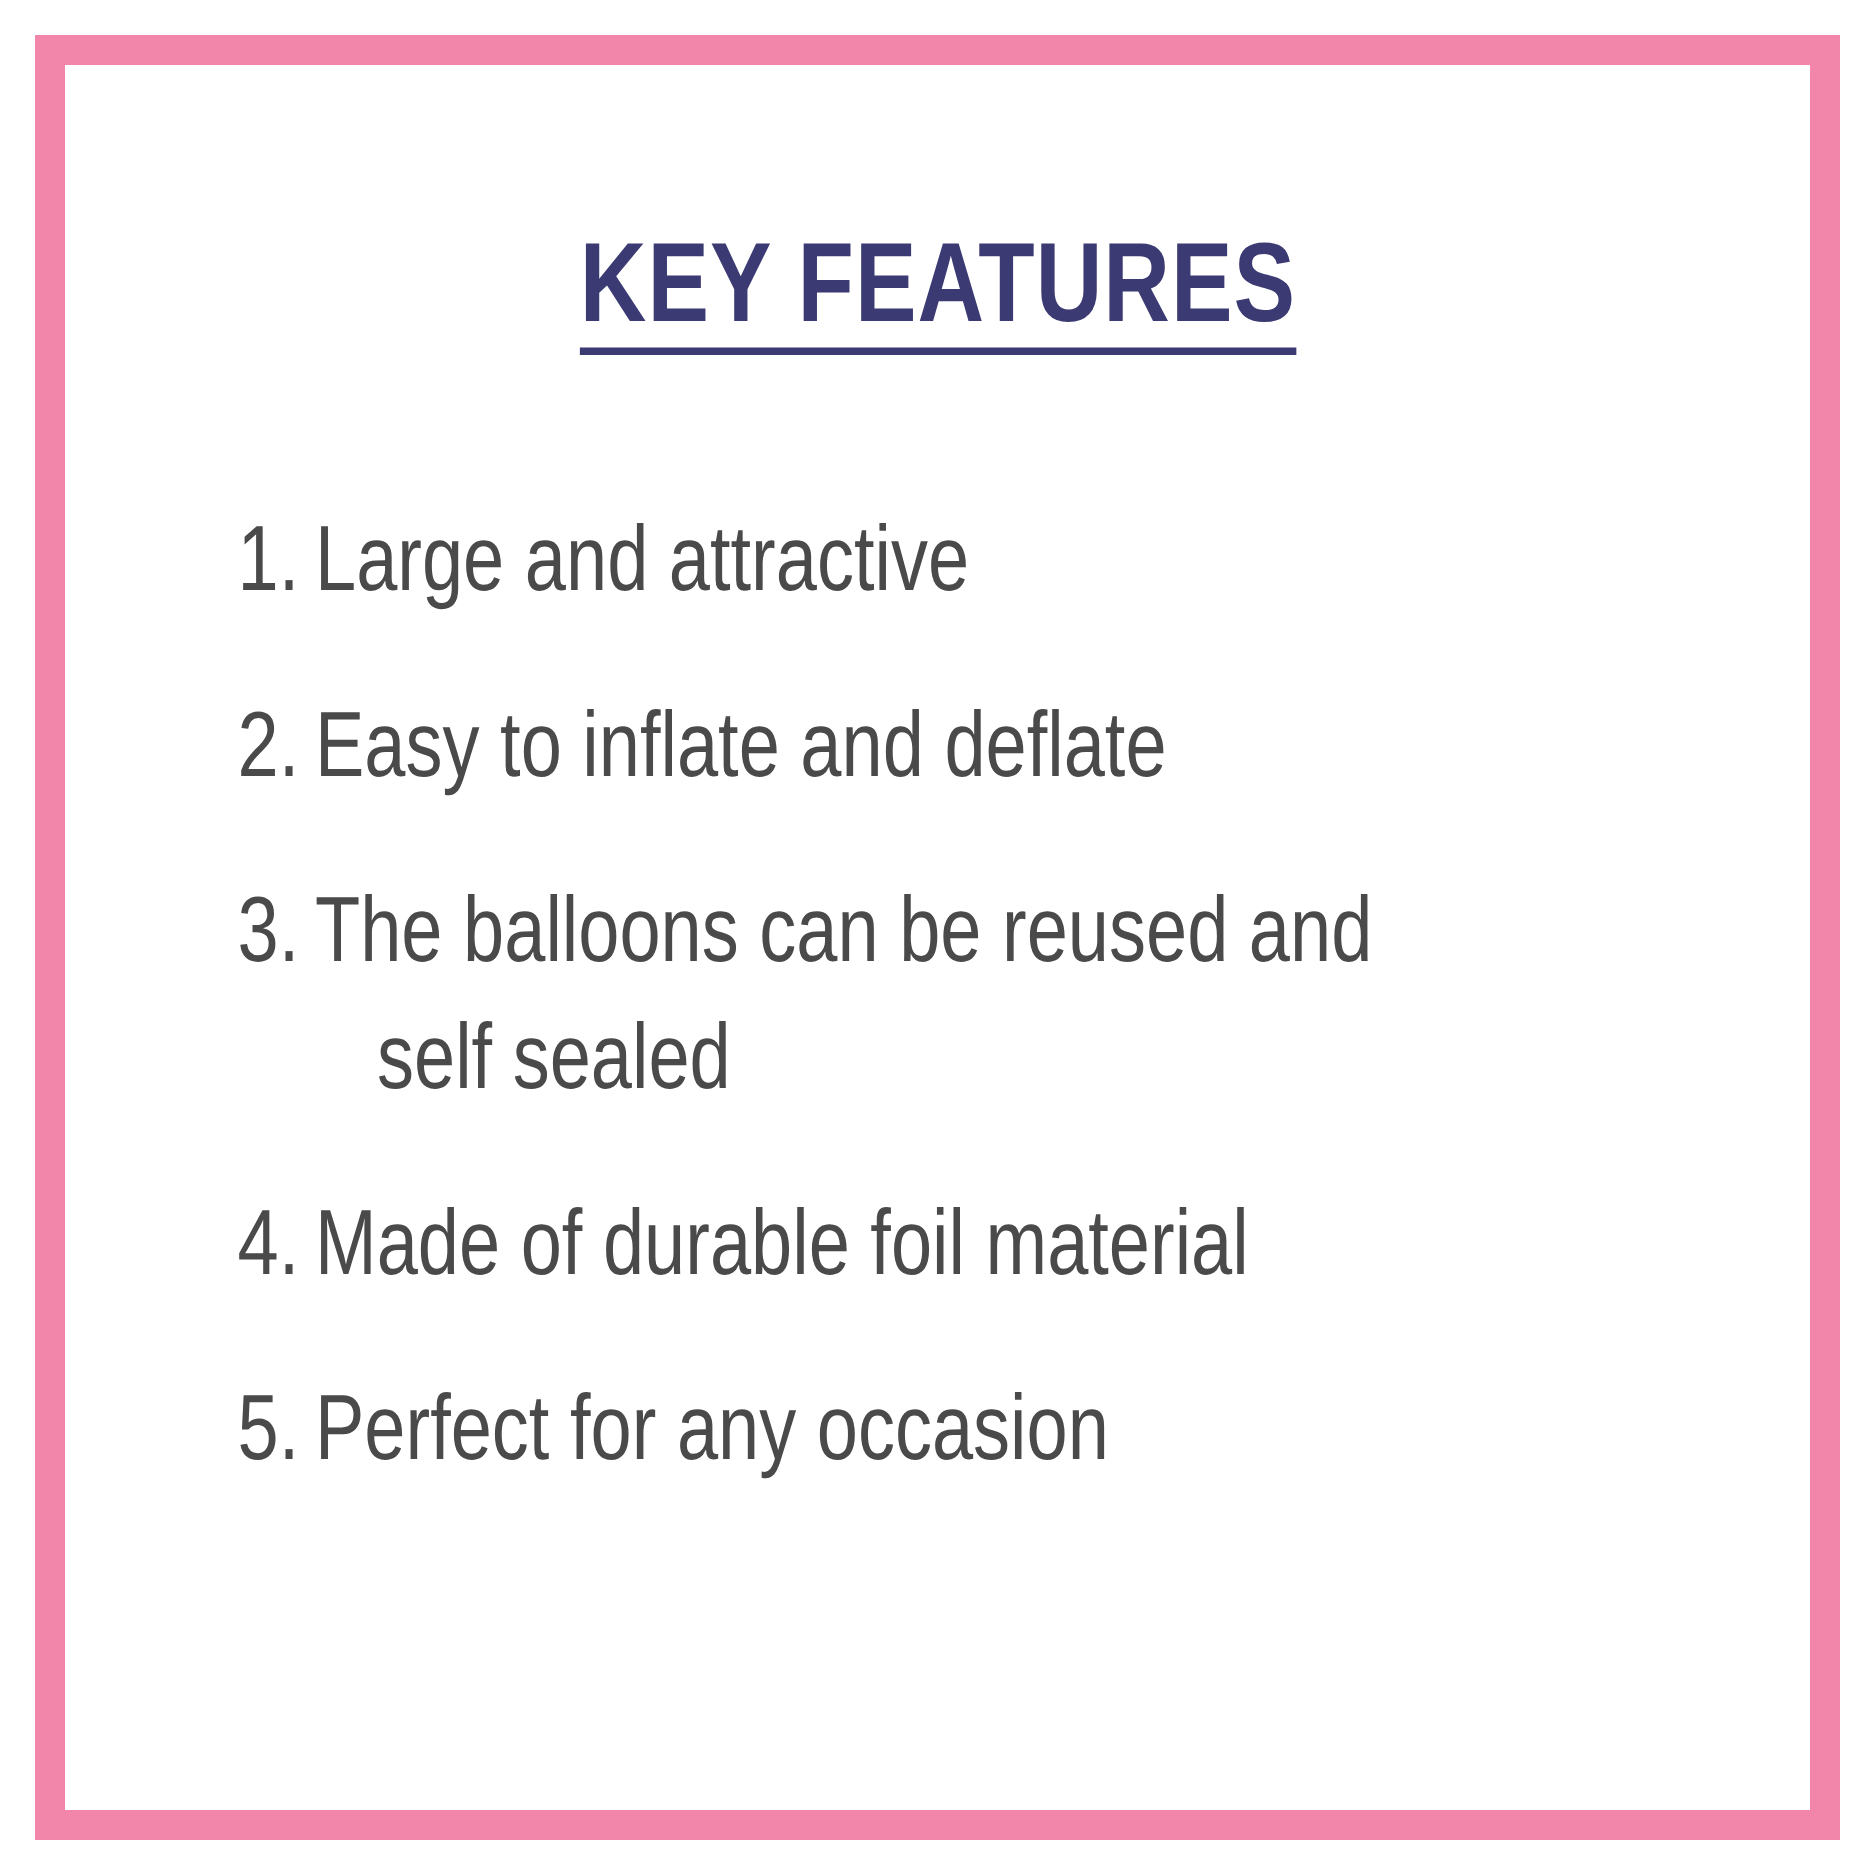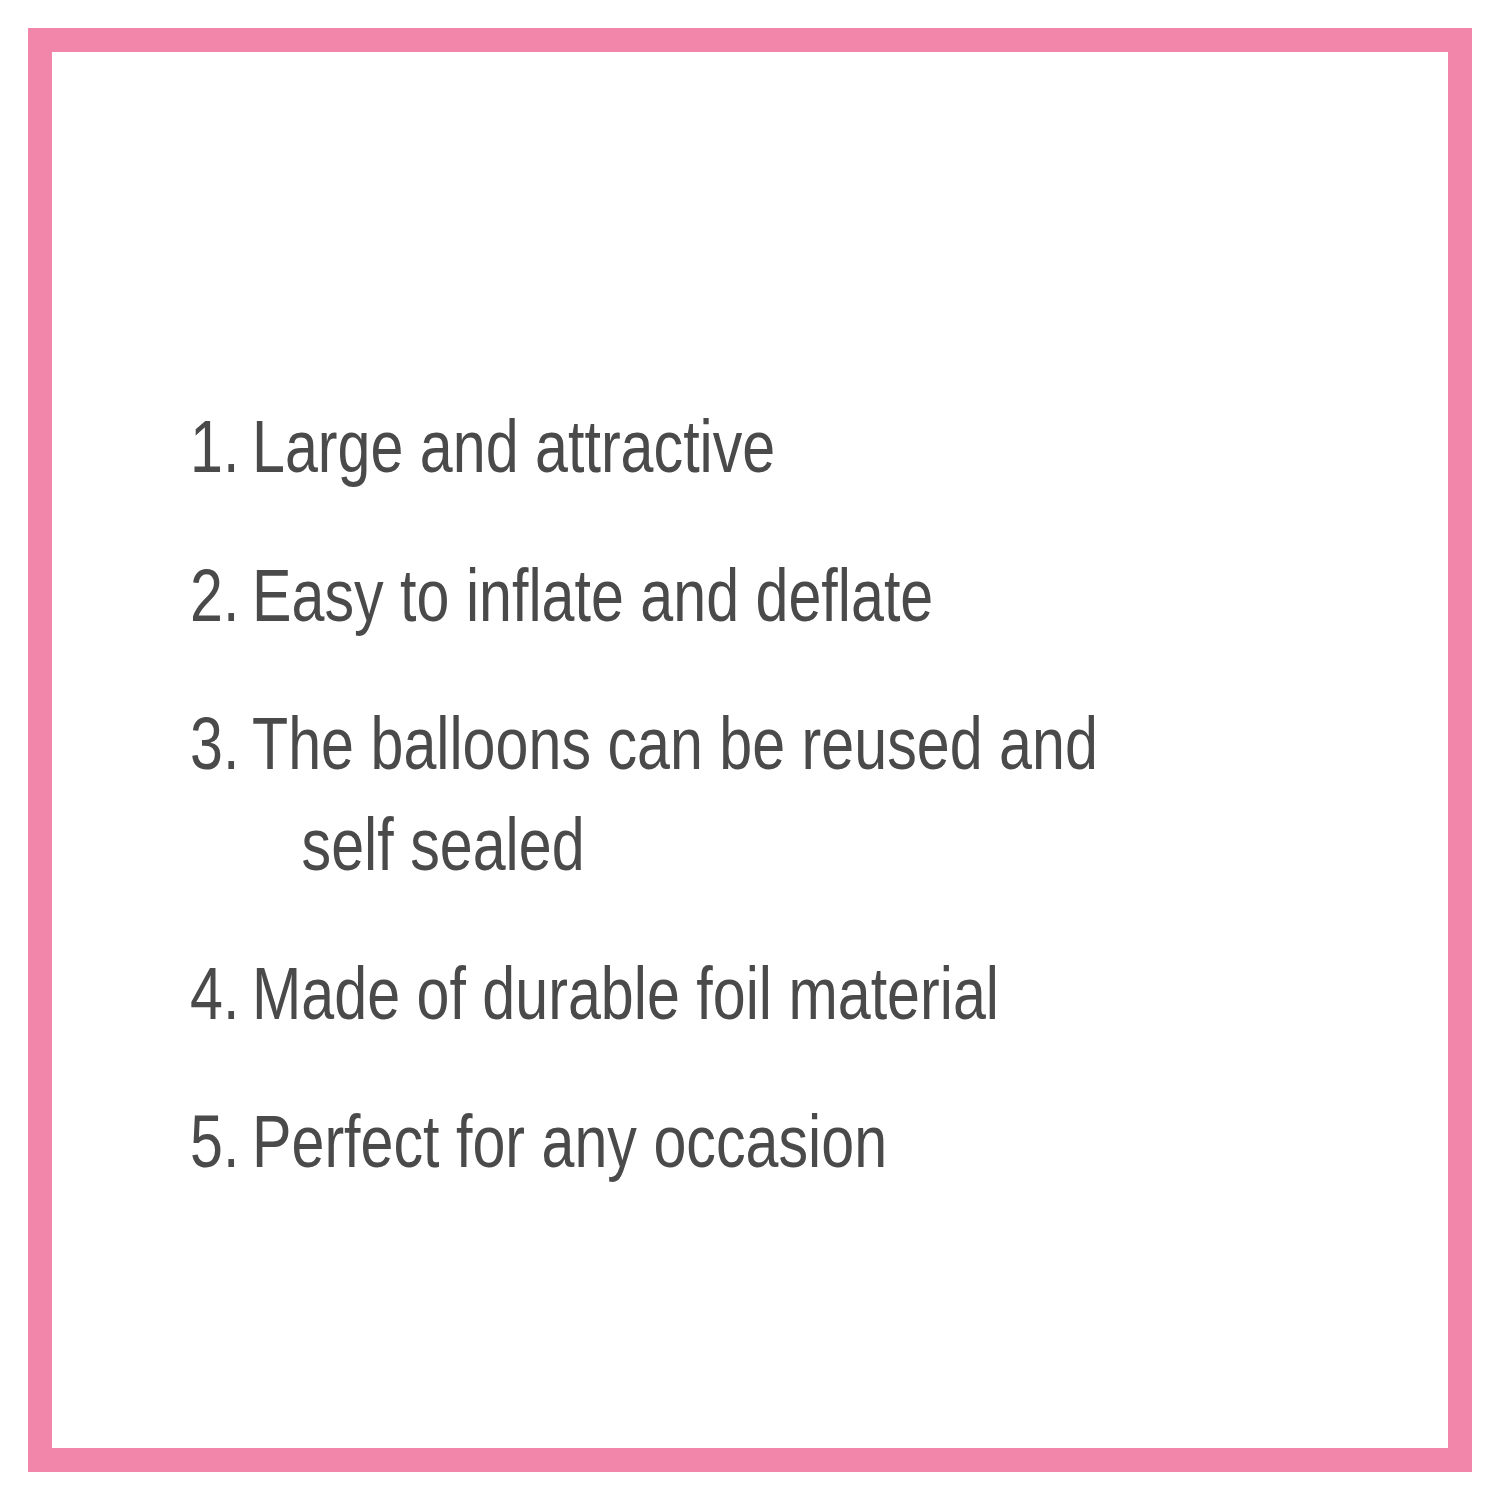--- a/index.html
+++ b/index.html
@@ -102,20 +102,23 @@
 </style>
 </head>
 <body>
 
 <div id="canvas" style="background: rgb(255, 255, 255);">
 
   <div class="frame" style="border-color: rgb(241, 134, 170);"></div>
 
   <div class="content">
 
+    <div class="heading-wrap">
+      <div class="heading" style="color: rgb(59, 58, 115); border-bottom-color: rgb(59, 58, 115);">KEY FEATURES</div>
+    </div>
 
     <div class="list">
 
       <div class="item" style="color: rgb(74, 74, 74);">
         <span class="item-num">1.</span>
         <span class="item-text"><span>Large and attractive</span></span>
       </div>
 
       <div class="item" style="color: rgb(74, 74, 74);">
         <span class="item-num">2.</span>

